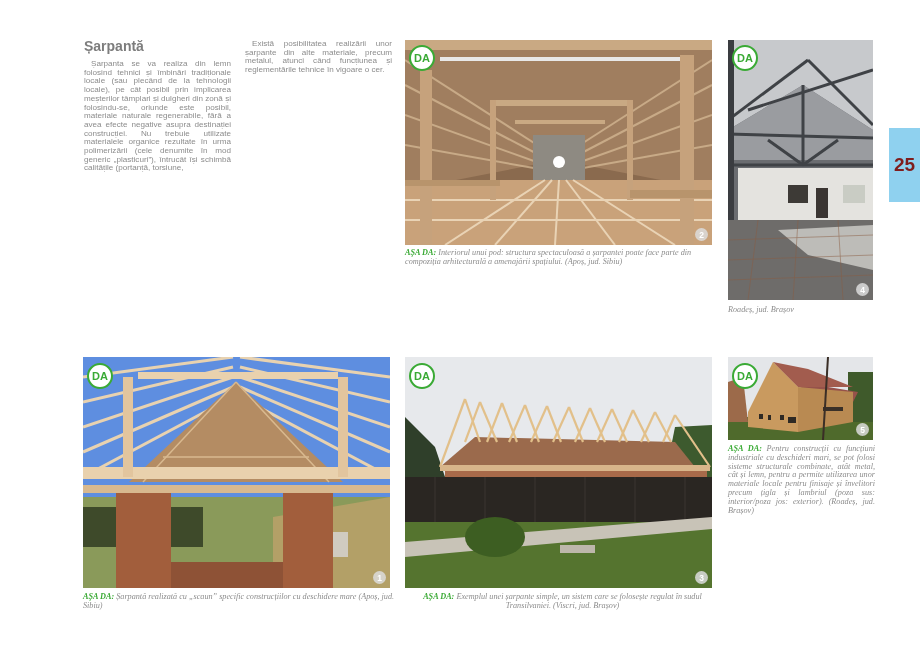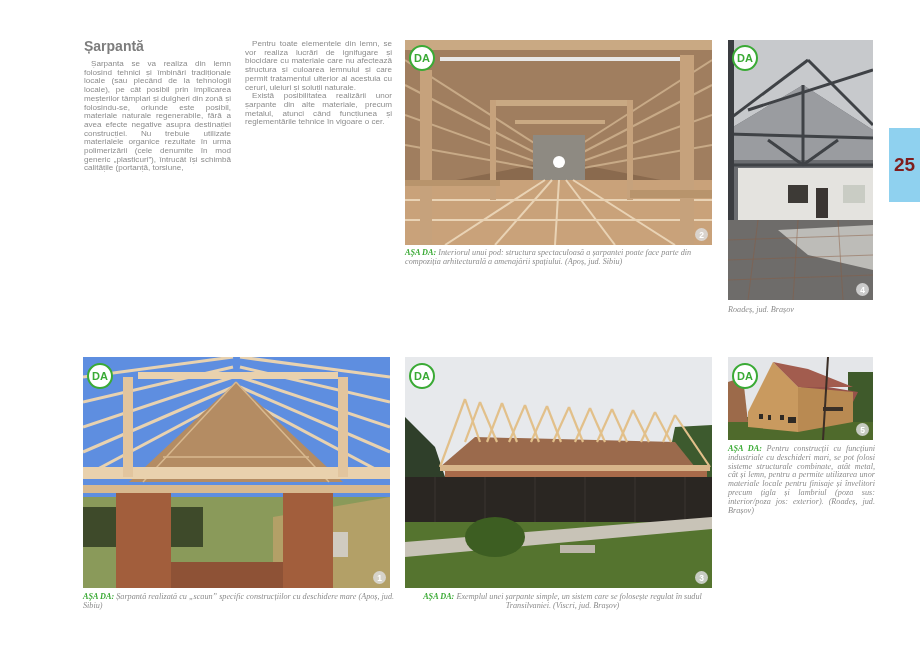--- a/index.html
+++ b/index.html
@@ -53,21 +53,20 @@
 </head>
 <body>
 
 <h1 class="title">Șarpantă</h1>
 
 <div class="col col1">
   <p>Șarpanta se va realiza din lemn folosind tehnici și îmbinări tradiționale locale (sau plecând de la tehnologii locale), pe cât posibil prin implicarea meșterilor tâmplari și dulgheri din zonă și folosindu-se, oriunde este posibil, materiale naturale regenerabile, fără a avea efecte negative asupra destinației construcției. Nu trebuie utilizate materialele organice rezultate în urma polimerizării (cele denumite în mod generic „plasticuri”), întrucât își schimbă calitățile (portanță, torsiune,</p>
 </div>
 
 <div class="col col2">
-  <p>Pentru toate elementele din lemn, se vor realiza lucrări de ignifugare și biocidare cu materiale care nu afectează structura și culoarea lemnului și care permit tratamentul ulterior al acestuia cu ceruri, uleiuri și soluții naturale.</p>
   <p>Există posibilitatea realizării unor șarpante din alte materiale, precum metalul, atunci când funcțiunea și reglementările tehnice în vigoare o cer.</p>
 </div>
 
 <div class="photo" style="left:405px;top:40px;width:307px;height:205px;">
   <svg viewBox="0 0 307 205" preserveAspectRatio="none">
     <rect width="307" height="205" fill="#8a6a4e"></rect>
     <polygon points="0,0 307,0 307,150 153,120 0,150" fill="#a07e5f"></polygon>
     <g stroke="#d9bd98" stroke-width="2" opacity="0.7">
       <line x1="0" y1="20" x2="140" y2="110"></line>
         <line x1="0" y1="45" x2="140" y2="118"></line>

